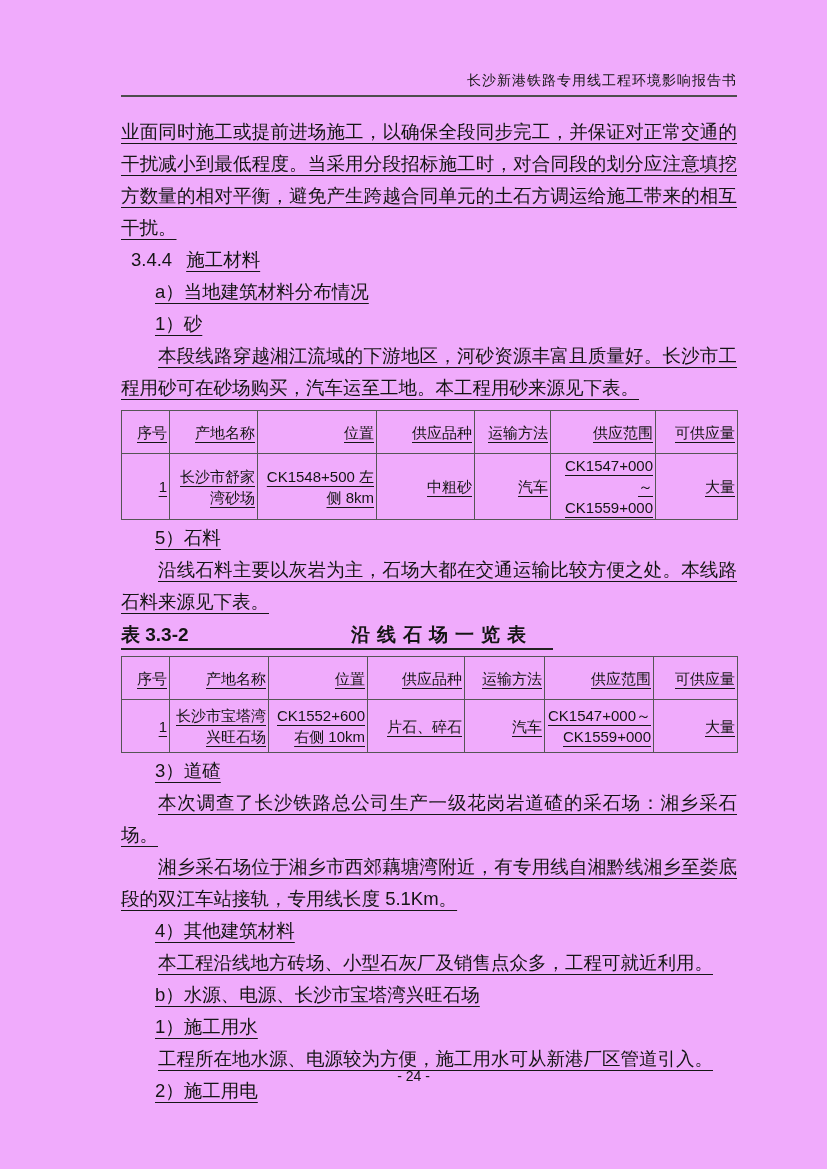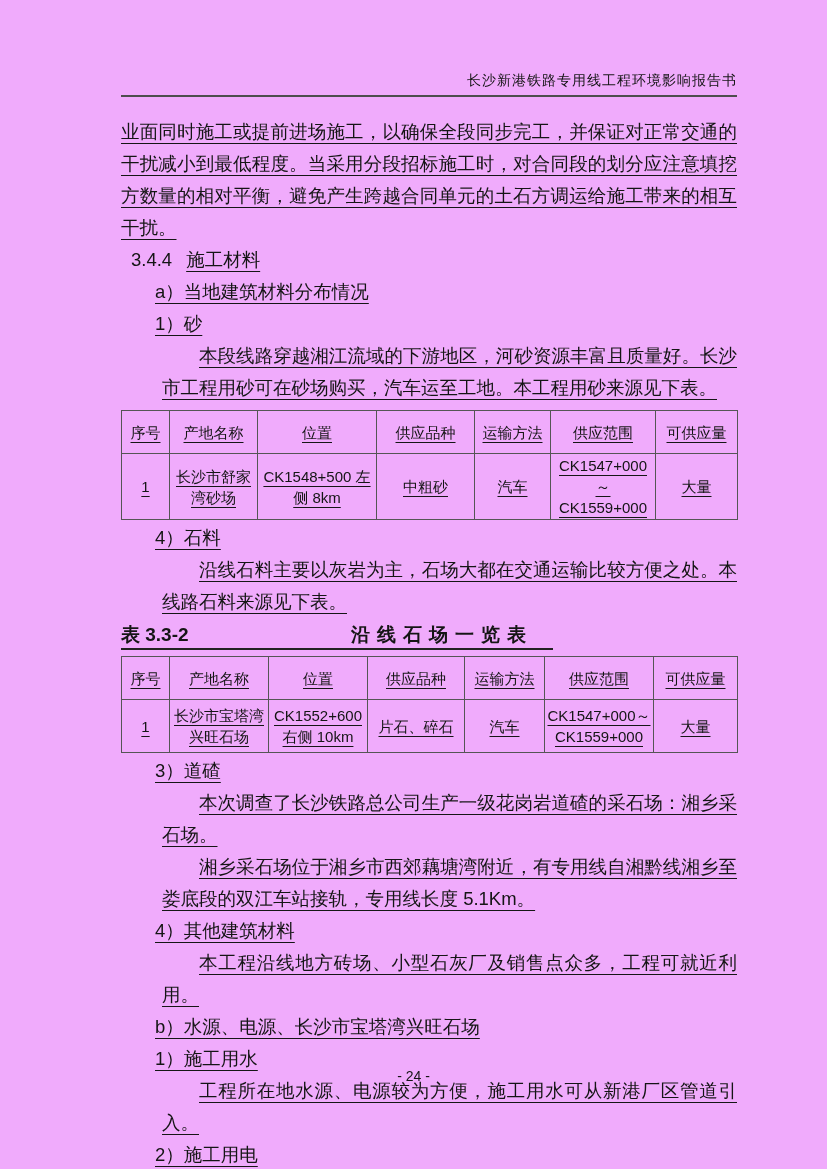--- a/index.html
+++ b/index.html
@@ -28,21 +28,21 @@
   .content {
     position: absolute;
     left: 121px; top: 116px; width: 616px;
   }
   .body-p {
     margin: 0;
     font-size: 18.5px;
     line-height: 32px;
     text-align: justify;
   }
-  .indent { text-indent: 37px; margin-left: 41px; }
+  .indent { text-indent: 37px; }
   .item { padding-left: 34px; text-align: left; }
   .hnum { padding-left: 10px; }
   .u {
     text-decoration: underline;
     text-decoration-thickness: 1px;
     text-underline-offset: 5px;
   }
   .sec-gap { display:inline-block; width: 14px; }
   
   .tbl-caption {
@@ -58,21 +58,21 @@
   .cap-title { position: absolute; left: 230px; bottom: 0px; letter-spacing: 7px; white-space: nowrap; }
   
   table.grid {
     border-collapse: collapse;
     table-layout: fixed;
     width: 616px;
     margin-top: 6px;
   }
   table.grid td {
     border: 1px solid #555;
-    text-align: center;
+    text-align: right;
     vertical-align: middle;
     font-size: 15px;
     line-height: 21px;
     padding: 1px 2px;
     overflow-wrap: break-word;
   }
   table.grid tr.hdr td { height: 40px; }
   table.grid tr.data td { height: 50px; }
   table.grid .u { text-underline-offset: 4px; }
   
@@ -132,21 +132,21 @@
         <td><span class="u">长沙市舒家湾砂场</span></td>
         <td><span class="u">CK1548+500 左侧 8km</span></td>
         <td><span class="u">中粗砂</span></td>
         <td><span class="u">汽车</span></td>
         <td><span class="u">CK1547+000～CK1559+000</span></td>
         <td><span class="u">大量</span></td>
       </tr>
     </tbody>
       </table>
 
-    <p class="body-p item" style="margin-top:2px"><span class="u">4）石料</span></p>
+    <p class="body-p item" style="margin-top:2px"><span class="u">5）石料</span></p>
 
     <p class="body-p indent"><span class="u">沿线石料主要以灰岩为主，石场大都在交通运输比较方便之处。本线路石料来源见下表。</span></p>
 
     <div class="tbl-caption">
       <span class="cap-label">表 3.3-2</span>
       <span class="cap-title">沿线石场一览表</span>
     </div>
 
     <table class="grid">
       <colgroup>

